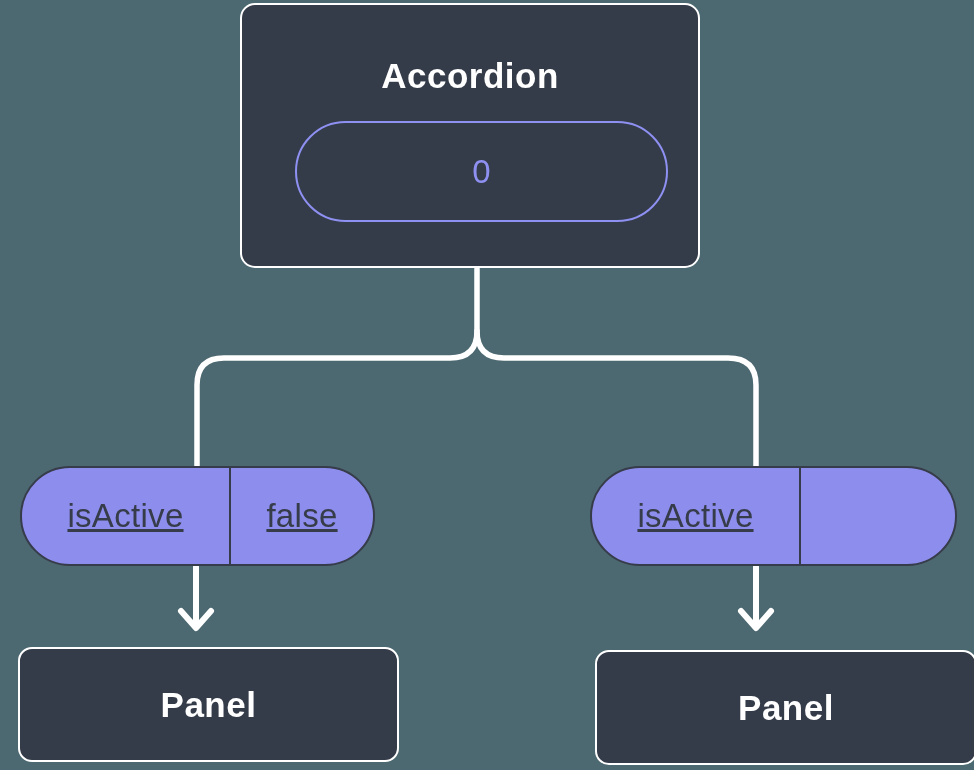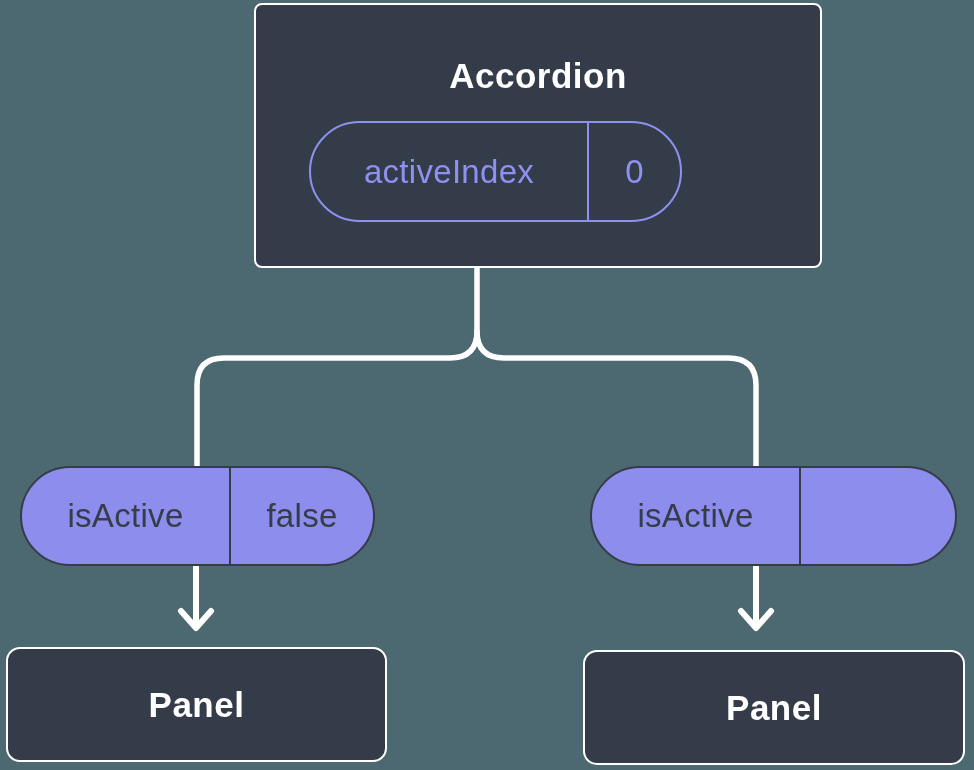--- a/index.html
+++ b/index.html
@@ -37,23 +37,23 @@
   }
   .branch-line { stroke-width: 5.5; }
   .arrow-line  { stroke-width: 6; }
 
   .node {
     position: absolute;
     background: var(--node-fill);
     border: 2.5px solid var(--node-border);
   }
   .root-node {
-    left: 254px; top: 3px;
-    width: 568px; height: 265px;
-    border-radius: 8px;
+    left: 240px; top: 3px;
+    width: 460px; height: 265px;
+    border-radius: 15px;
   }
   .node-title {
     position: absolute;
     top: 51px; left: 0;
     width: 100%;
     text-align: center;
     color: var(--text-light);
     font-size: 35px;
     font-weight: 600;
     letter-spacing: 0.5px;
@@ -75,20 +75,21 @@
   .state-pill .seg-name {
     width: 278px;
     border-right: 2px solid var(--accent-purple);
   }
   .prop-pill {
     height: 100px;
     border-radius: 50px;
     border: 2px solid var(--text-dark);
     background: var(--pill-fill);
     color: var(--text-dark);
+    text-decoration: underline;
   }
   .prop-pill-left  { left: 20px;  top: 466px; width: 355px; }
   .prop-pill-right { left: 590px; top: 466px; width: 367px; }
   .prop-pill .seg-name {
     width: 209px;
     border-right: 2px solid var(--text-dark);
   }
   .seg {
     display: flex;
     align-items: center;
@@ -100,20 +101,21 @@
 
   .panel-node {
     display: flex;
     align-items: center;
     justify-content: center;
     border-radius: 14px;
     color: var(--text-light);
     font-size: 35px;
     font-weight: 600;
     letter-spacing: 0.5px;
+    margin-left: 12px;
   }
   .panel-left  { left: 6px;   top: 647px; width: 381px; height: 115px; }
   .panel-right { left: 583px; top: 650px; width: 382px; height: 115px; }
 </style>
 </head>
 <body>
 
 <div class="canvas">
 
   <svg class="connectors" viewBox="0 0 974 770" xmlns="http://www.w3.org/2000/svg" aria-hidden="true">
@@ -125,21 +127,20 @@
     </g>
     <g>
       <path class="arrow-line" d="M756 567 L756 625"></path>
       <path class="arrow-line" d="M741 611 L756 628 L771 611"></path>
     </g>
   </svg>
 
   <div class="node root-node">
     <div class="node-title">Accordion</div>
     <div class="pill state-pill">
-      <div class="seg seg-name">activeIndex</div>
       <div class="seg seg-value">0</div>
     </div>
   </div>
 
   <div class="pill prop-pill prop-pill-left">
     <div class="seg seg-name">isActive</div>
     <div class="seg seg-value">false</div>
   </div>
 
   <div class="pill prop-pill prop-pill-right">

